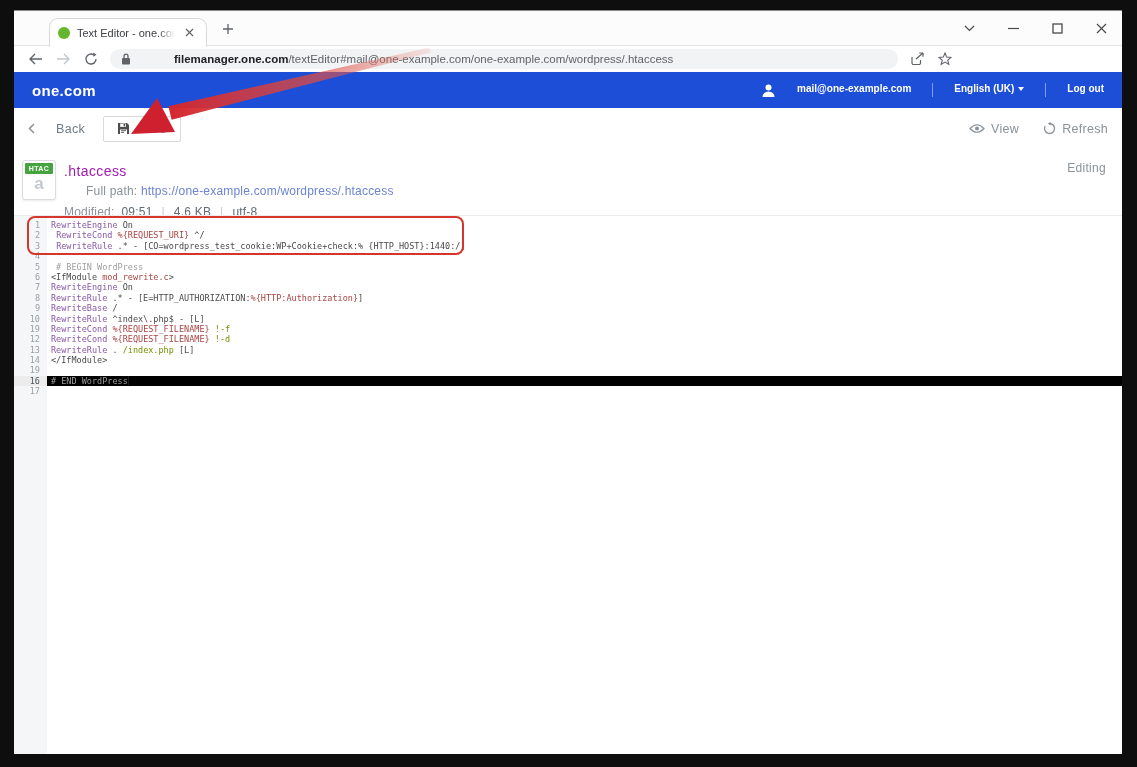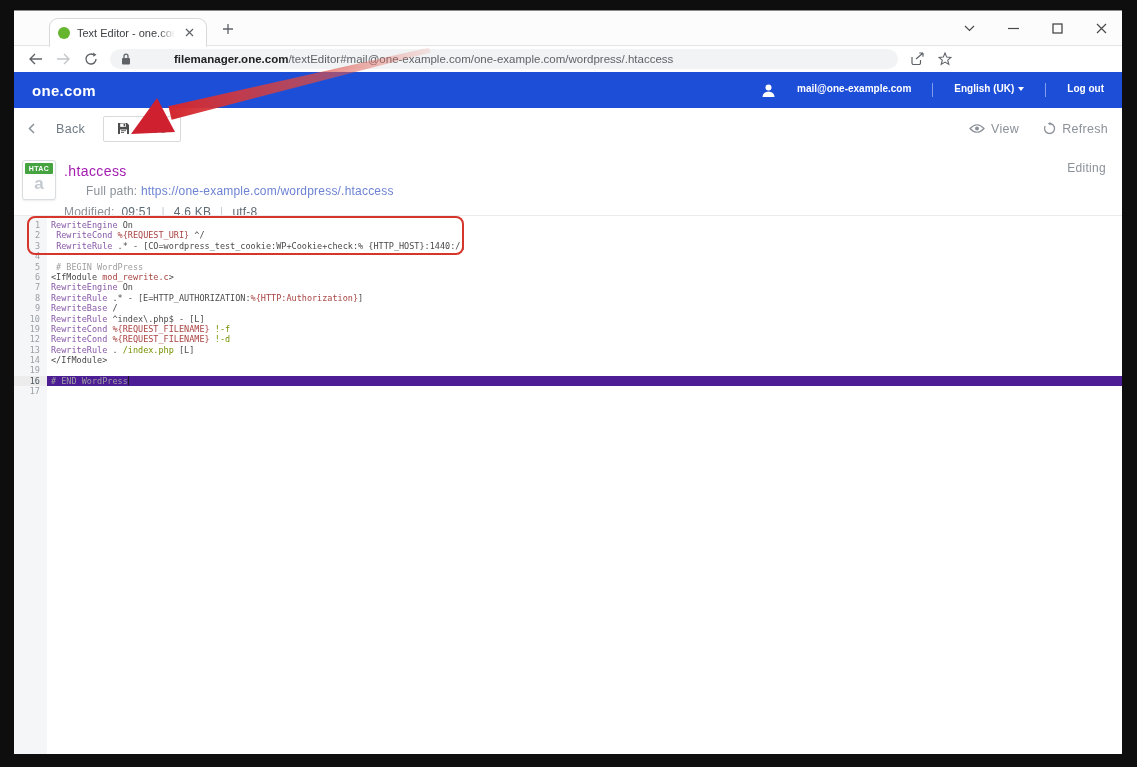--- a/index.html
+++ b/index.html
@@ -56,21 +56,21 @@
   .pipe { color:#c9ced2; margin:0 9px; font-size:12px; }
   .editing { position:absolute; right:16px; top:12px; color:#8a9199; font-size:12px; letter-spacing:.3px; }
 
   
   .editor { position:relative; border-top:1px solid #ececec; height:539px; display:flex; background:#fff; }
   .gutter { width:33px; background:#f5f6f7; padding-top:4px; flex:0 0 auto; }
   .ln { height:10.4px; line-height:10.4px; font-family:"DejaVu Sans Mono", monospace; font-size:8.5px; color:#9aa0a6; text-align:right; padding-right:7px; }
   .ln.active { background:#ececec; color:#4d565e; }
   .codearea { flex:1; padding-top:4px; overflow:hidden; }
   .code-line { height:10.4px; line-height:10.4px; font-family:"DejaVu Sans Mono", monospace; font-size:8.5px; white-space:pre; padding-left:4px; color:#4a4a4a; }
-  .code-line.active { background:#4c1d95; }
+  .code-line.active { background:#000000; }
   .c-kw { color:#8959a8; }
   .c-var { color:#a94442; }
   .c-grn { color:#739200; }
   .c-cm { color:#9e9ea0; }
   .c-tx { color:#4a4a4a;margin-top:41px; }
   .cursor { display:inline-block; width:1px; height:9px; background:#1a1a1a; vertical-align:-1px; }
   .red-box { position:absolute; left:13px; top:0px; width:437px; height:39px; border:2px solid #d6352c; border-radius:8px; pointer-events:none; }
 
   .arrow-overlay { position:absolute; left:0; top:0; width:1137px; height:767px; pointer-events:none; z-index:10; }
 

